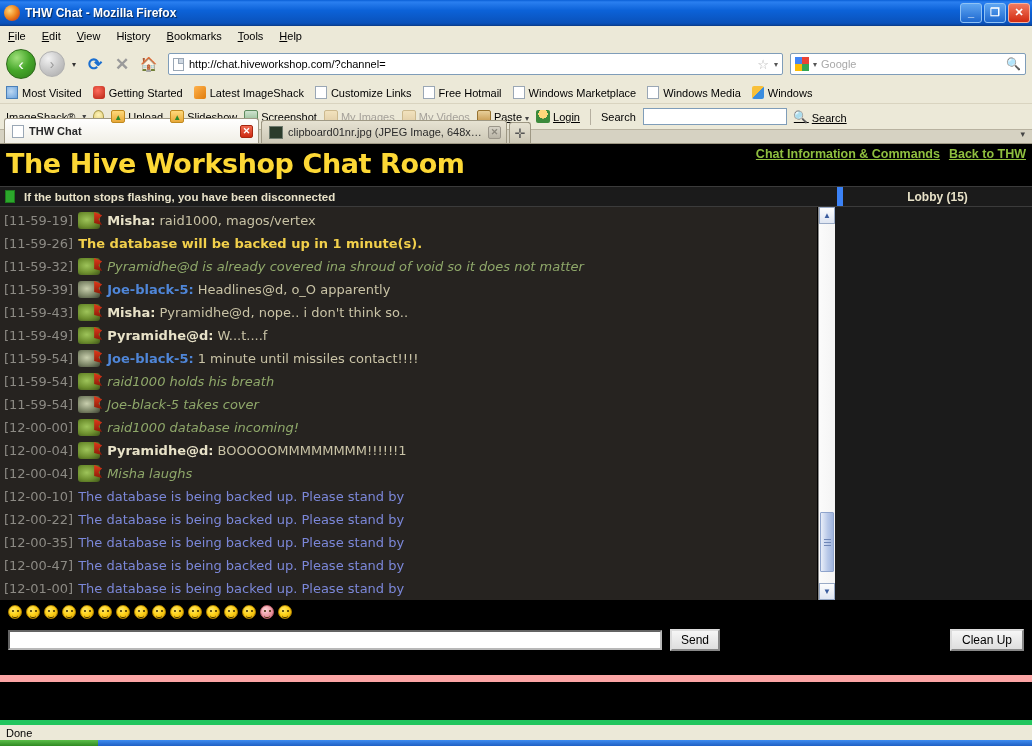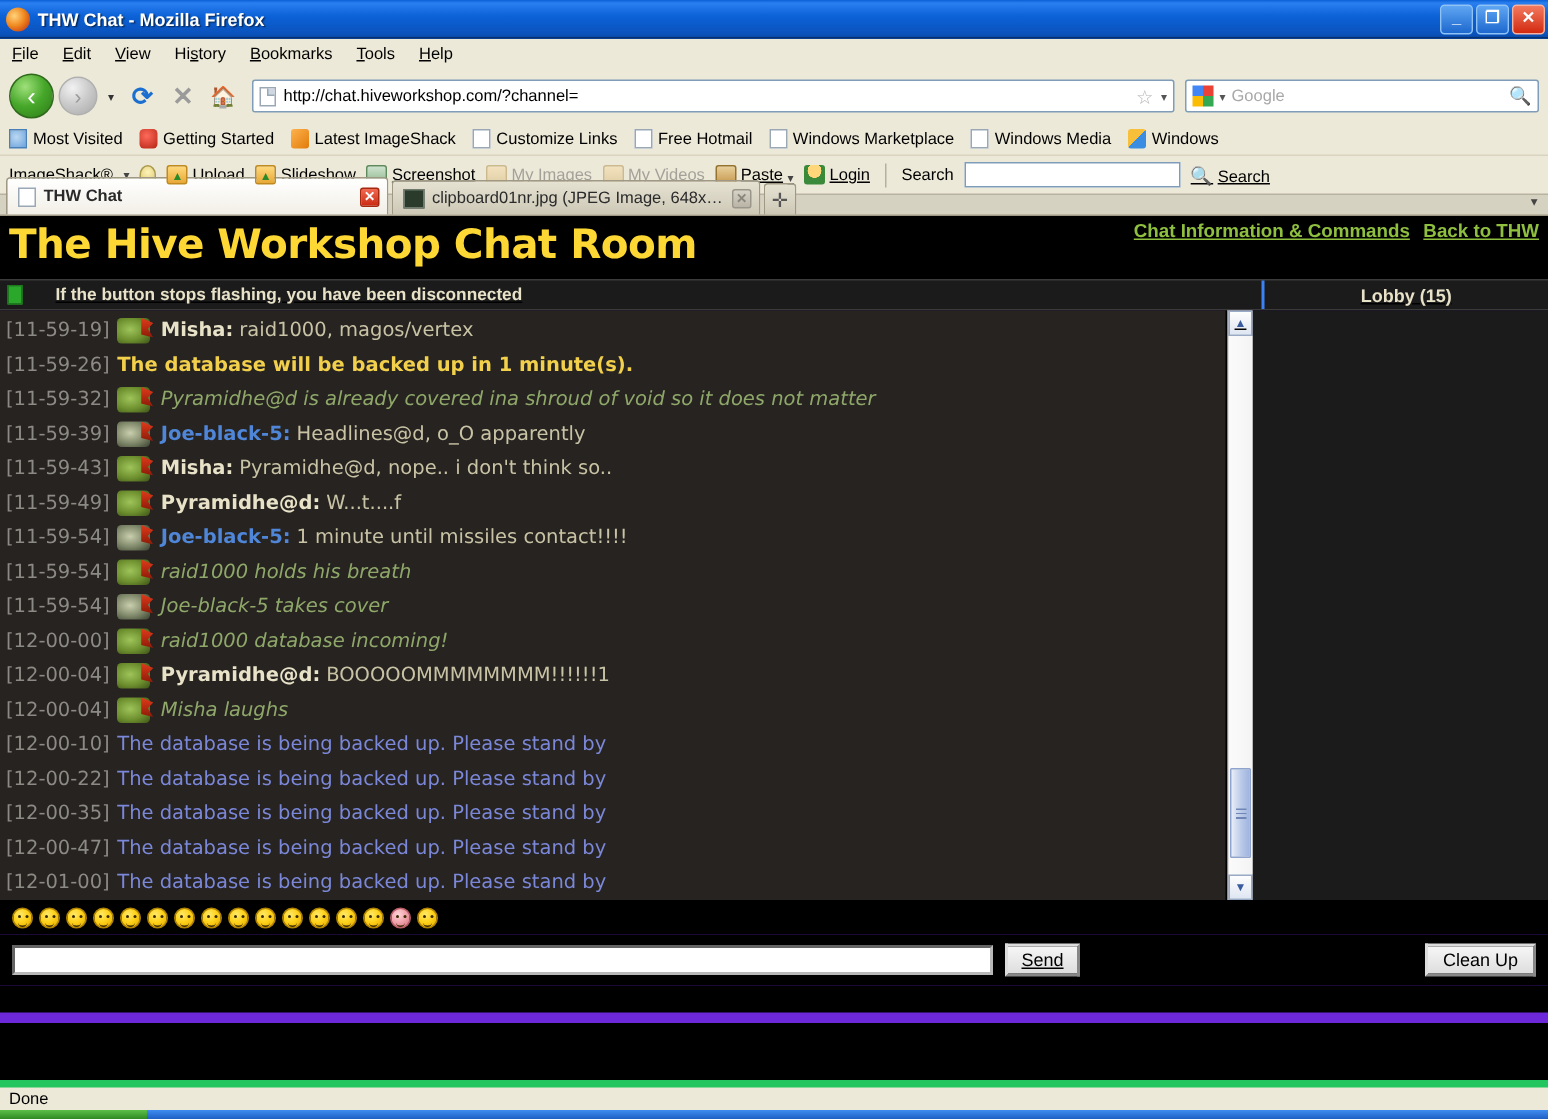--- a/index.html
+++ b/index.html
@@ -166,22 +166,22 @@
   .tab-thumb { width:14px; height:13px; background:#2b3b2b; border:1px solid #6e7a6e; flex:none; }
   .tab-new {
     width: 22px; height: 21px; border:1px solid #9e9884; border-bottom:none;
     border-radius:3px 3px 0 0; background: linear-gradient(180deg,#e6e2d2,#cdc8b6);
     display:flex; align-items:center; justify-content:center; color:#555; font-size: 13px;
   }
   .tab-listbtn { margin-left:auto; color:#444; font-size:9px; padding: 0 7px 4px 0; align-self:flex-end; }
 
   
   .page {
-    background: #6d28d9;
-    height: 538px; position: relative; overflow: hidden; text-decoration: underline;
+    background: #fca5a5;
+    height: 538px; position: relative; overflow: hidden;
   }
   .chat-header {
     height: 42px; display:flex; align-items: flex-start; padding: 0 6px;
     background:#000;
   }
   .chat-title {
     color:#fdd835; font-size: 27px; font-weight: bold;
     font-family: "DejaVu Sans", sans-serif;
     letter-spacing: -0.4px; line-height: 40px;
   }
@@ -189,22 +189,22 @@
     margin-left:auto; display:flex; gap:9px; padding-top: 3px;
     font-size: 12.5px; font-weight: bold;
   }
   .header-links a { color:#8fbf3f; text-decoration: underline; cursor: pointer; }
 
   .statusrow {
     height: 21px; display:flex; border-top:1px solid #3b3b3b; border-bottom:1px solid #3b3b3b;
     background:#1b1b1b;
   }
   .statusrow .left {
-    flex: 1; display:flex; align-items:center; gap:22px; padding-left: 5px;
-    border-right: 2px solid #3b82f6;
+    flex: 1; display:flex; align-items:center; gap:9px; padding-left: 5px;
+    border-right: 6px solid #3b82f6;
   }
   .blink-box { width:10px; height:13px; background:#2ba82b; border:1px solid #1c7a1c; flex:none; }
   .status-text { color:#e8e2c8; font-size: 11.5px; font-weight: bold; }
   .statusrow .right {
     width: 189px; display:flex; align-items:center; justify-content:center;
   }
   .lobby-text { color:#e8e2c8; font-size: 12px; font-weight: bold; }
 
   .chat-body { display:flex; height: 393px; background:#000; }
   .msgs-wrap {

